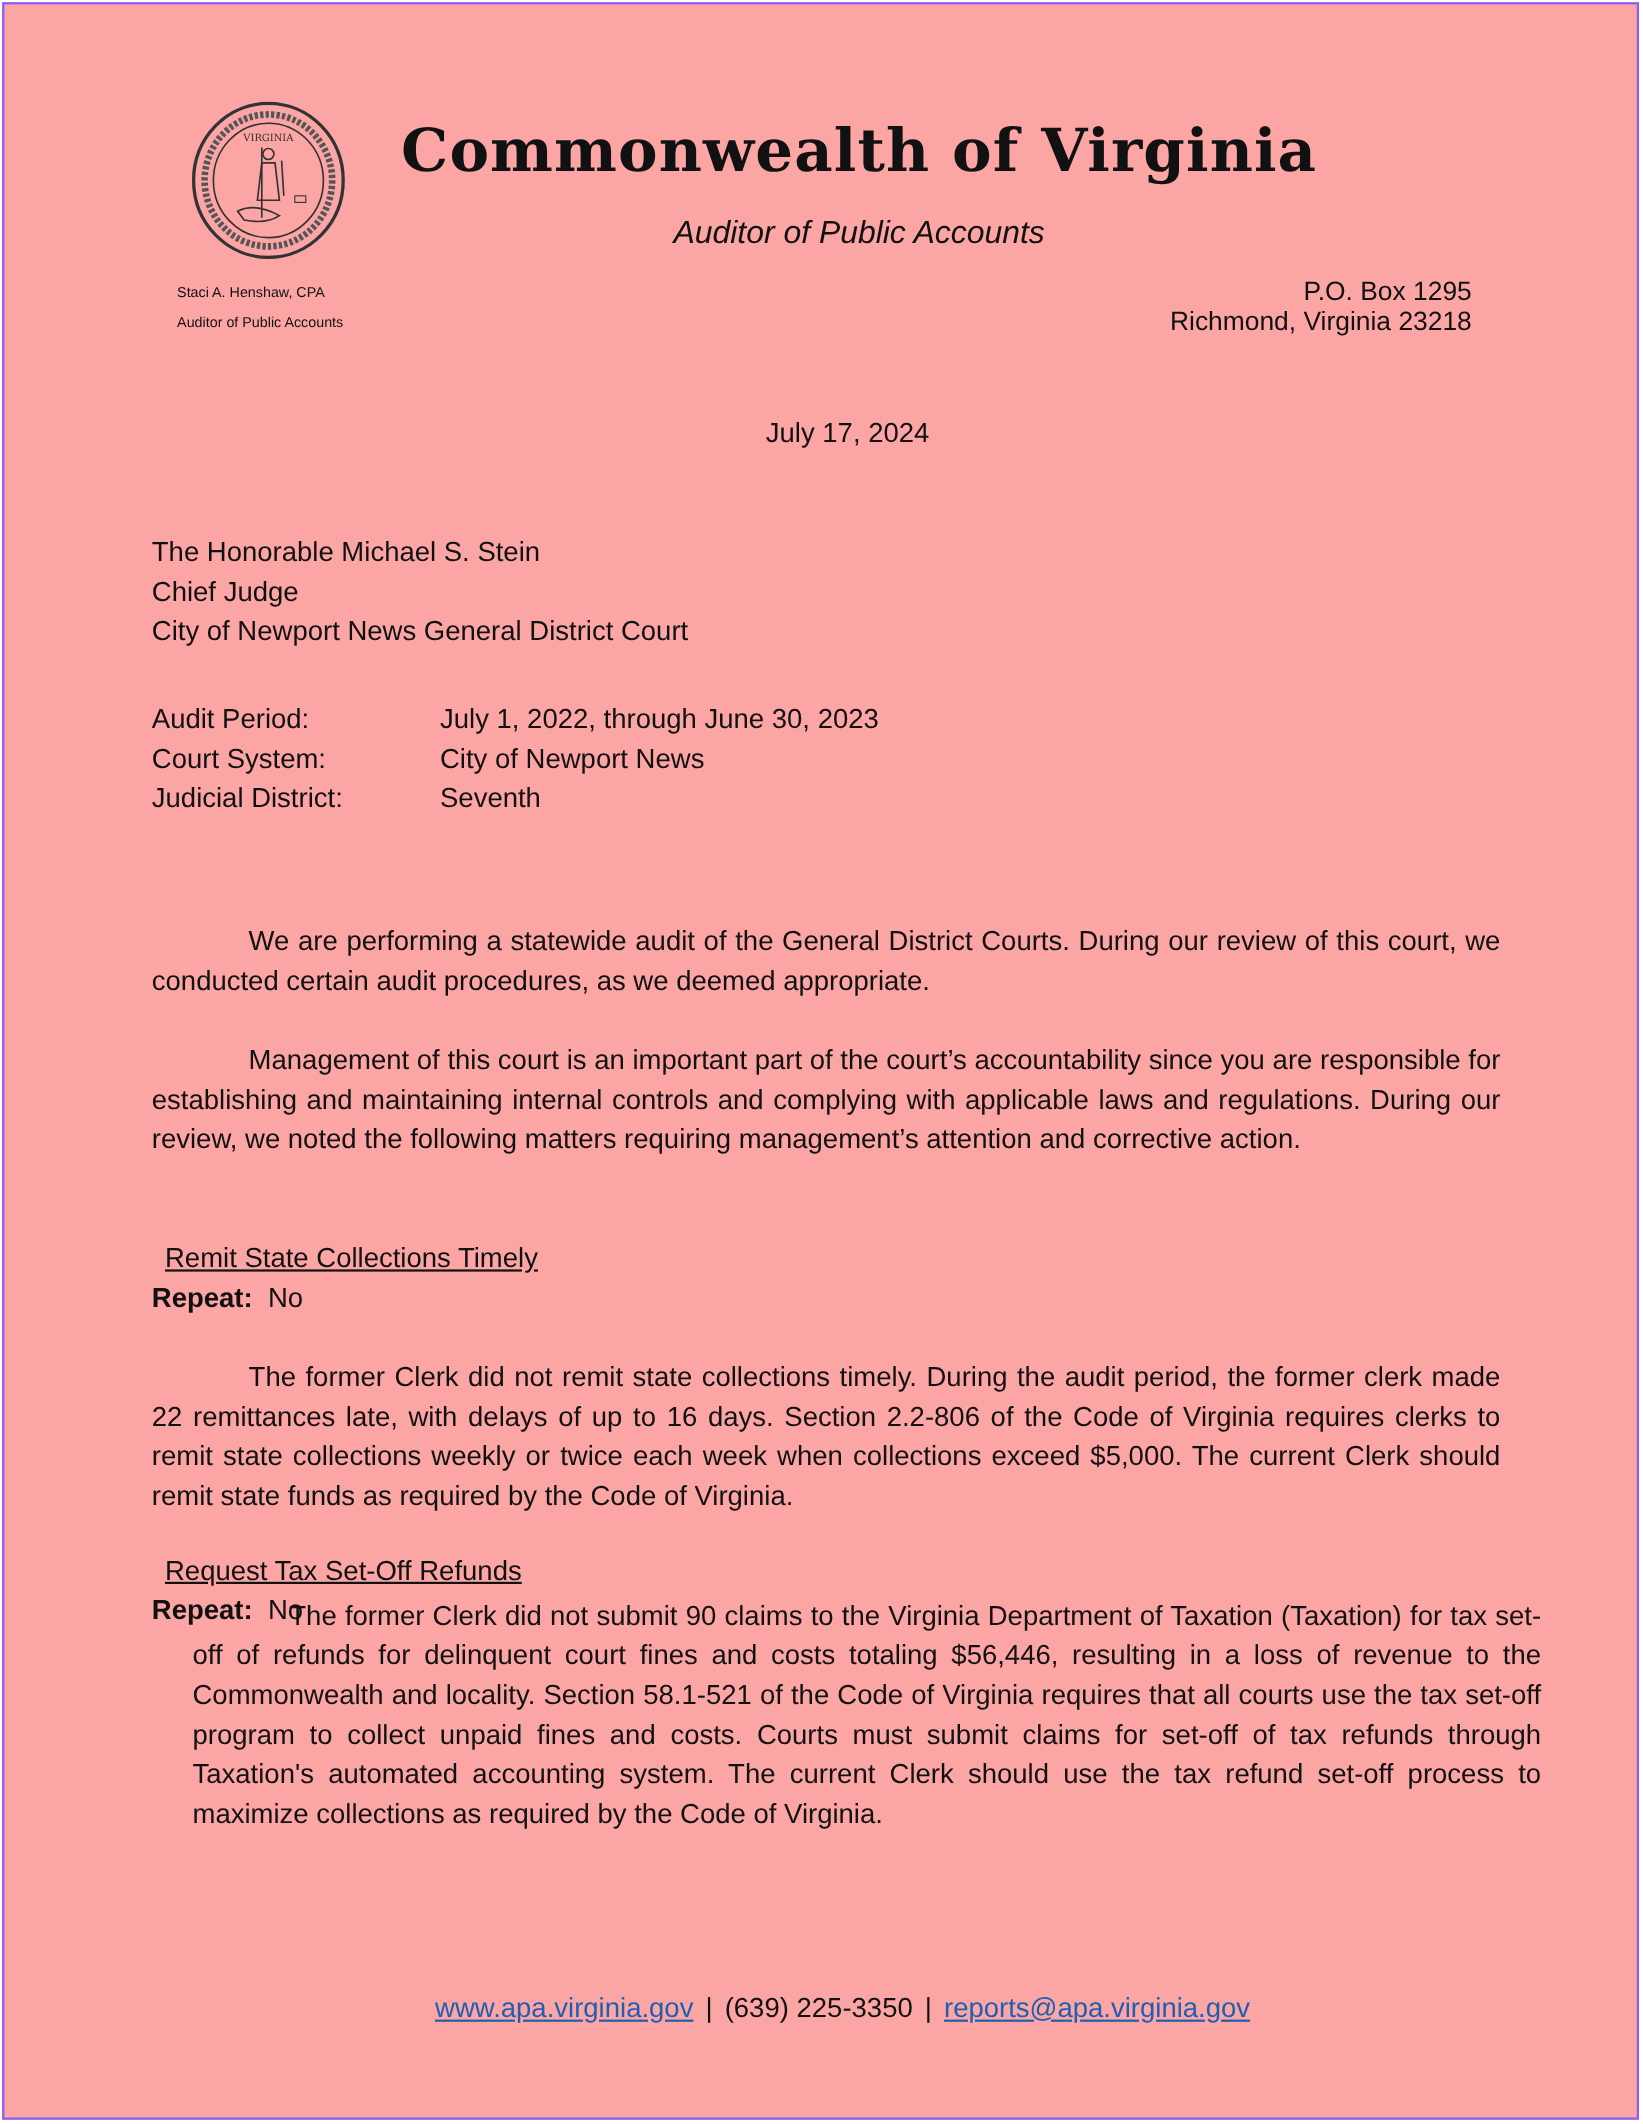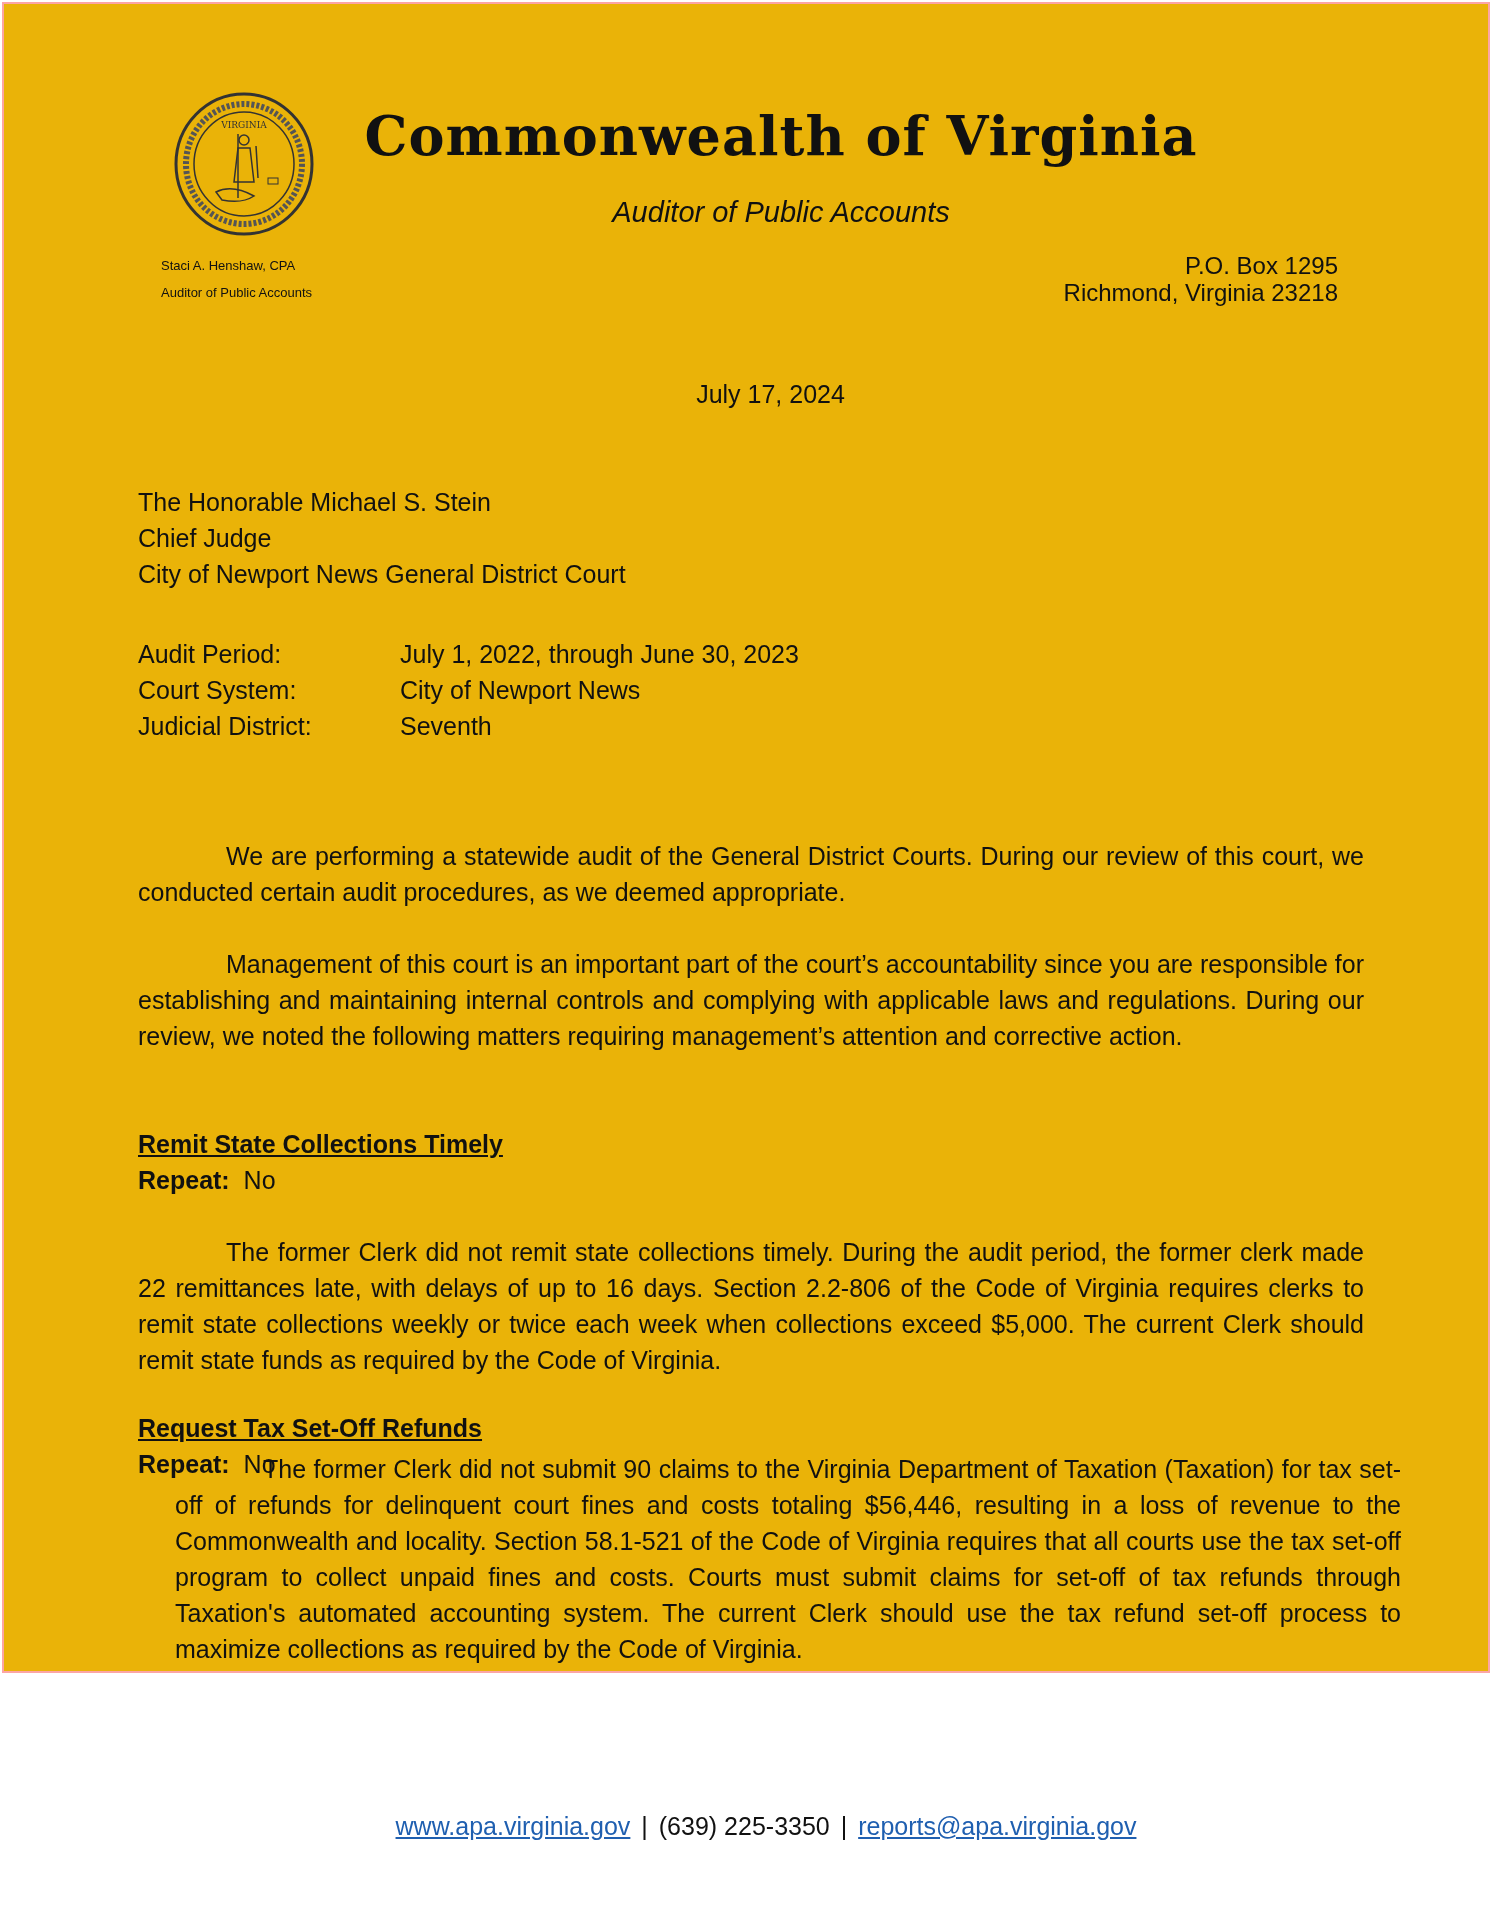--- a/index.html
+++ b/index.html
@@ -1,19 +1,19 @@
 <!DOCTYPE html>
 <html><head>
 <meta charset="utf-8">
 <style>
   html, body { margin: 0; padding: 0; background: #ffffff; }
   body { width: 1494px; height: 1931px; position: relative; overflow: hidden; }
   .page {
-    position: absolute; left: 2px; top: 2px; width: 1488px; height: 1671px;
-    border: 2px solid #fca5a5; background: #eab308; box-sizing: border-box;
+    position: absolute; left: 2px; top: 2px; width: 1488px; height: 1925px;
+    border: 2px solid #8b5cf6; background: #fca5a5; box-sizing: border-box;
     font-family: "Liberation Sans", "DejaVu Sans", sans-serif; color: #111;
   }
   .seal {
     position: absolute; left: 168px; top: 88px; width: 144px; height: 144px;
   }
   .title {
     position: absolute; left: 0; right: 0; top: 100px; text-align: center;
     font-family: "DejaVu Serif", "Liberation Serif", serif; font-weight: bold;
     font-size: 54px; letter-spacing: 1px; padding-left: 70px;
   }
@@ -24,21 +24,21 @@
   .left-head { position: absolute; left: 157px; top: 248px; font-size: 13px; line-height: 27px; }
   .right-head { position: absolute; right: 150px; top: 248px; font-size: 24px; line-height: 27px; text-align: right; }
   .date { position: absolute; left: 0; right: 0; top: 376px; text-align: center; font-size: 25px; padding-left: 49px; }
   .body-text { position: absolute; left: 134px; width: 1226px; font-size: 25px; line-height: 36px; }
   .addr { top: 480px; }
   .meta { top: 632px; }
   .meta-row { display: flex; }
   .meta-label { width: 262px; }
   .para { text-align: justify; }
   .para .indent { display: inline-block; width: 88px; }
-  .heading { font-weight: bold; text-decoration: underline; }
+  .heading { font-weight: normal; text-decoration: underline; margin-left: 12px; }
   .repeat-label { font-weight: bold; }
   .footer { position: absolute; left: 0; right: 0; top: 1808px; text-align: center; font-size: 25px; padding-left: 40px; }
   .footer a { color: #1f5fb0; text-decoration: underline; }
   .sep { margin: 0 4px; }
 </style>
 </head>
 <body>
 
 <div class="page">
 

